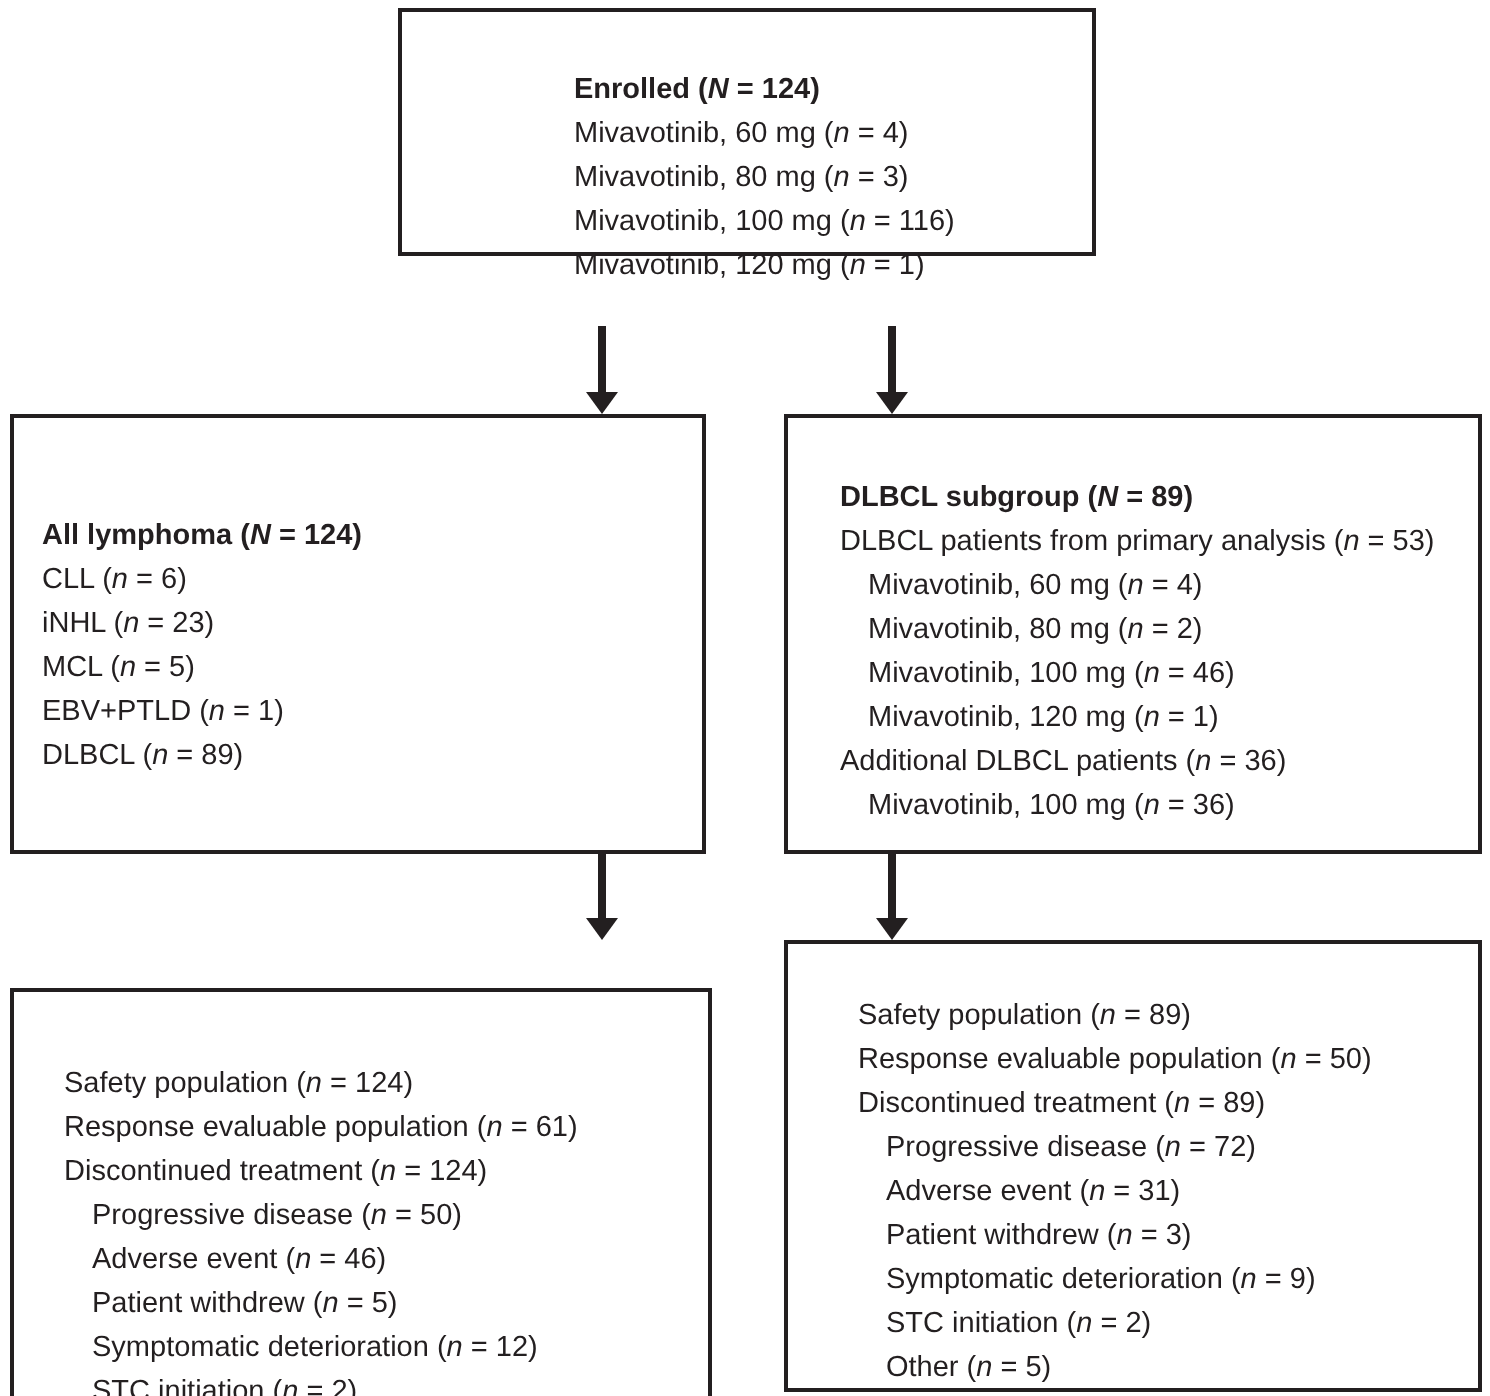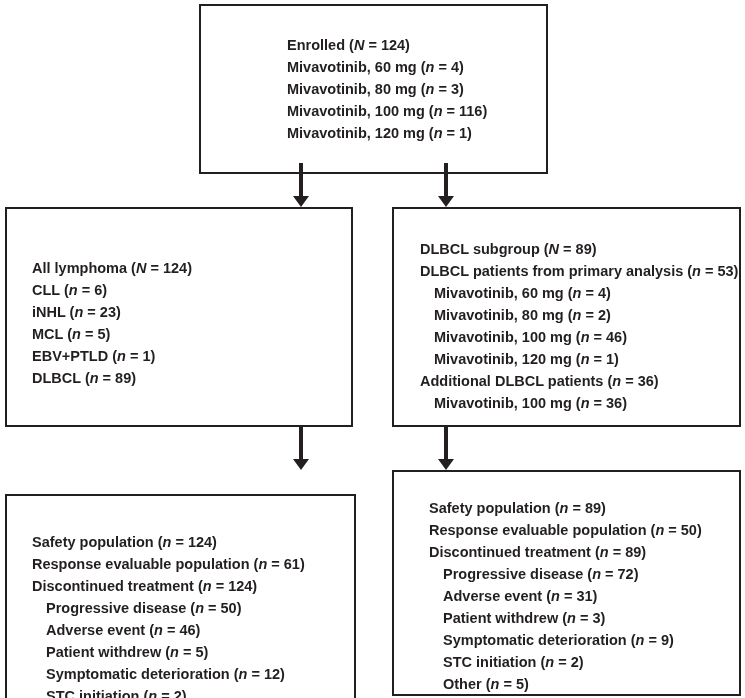--- a/index.html
+++ b/index.html
@@ -13,27 +13,27 @@
     color: #231f20;
     overflow: hidden;
   }
   .box {
     position: absolute;
     border: 2px solid #231f20;
     background: #ffffff;
     font-size: 14.5px;
     line-height: 22px;
   }
-  .line { white-space: nowrap; font-weight: bold; }
+  .line { white-space: nowrap; }
   .line.bold { font-weight: bold; }
   .line.indent { padding-left: 14px; }
   .line .var { font-style: italic; }
 
-  #box-enrolled           { left: 199px; top: 4px;   width: 349px; height: 170px; padding: 28px 8px 0 86px; }
-  #box-all-lymphoma       { left: 5px;   top: 207px; width: 348px; height: 220px; padding: 48px 8px 0 25px; }
+  #box-enrolled           { left: 199px; top: 4px;   width: 349px; height: 124px; padding: 28px 8px 0 86px; }
+  #box-all-lymphoma       { left: 5px;   top: 207px; width: 348px; height: 220px; padding: 48px 8px 0 14px; }
   #box-dlbcl-subgroup     { left: 392px; top: 207px; width: 349px; height: 220px; padding: 29px 8px 12px 26px; }
   #box-all-disposition    { left: 5px;   top: 494px; width: 351px; height: 226px; padding: 35px 8px 0 25px; }
   #box-dlbcl-disposition  { left: 392px; top: 470px; width: 349px; height: 226px; padding: 25px 8px 0 35px; }
 
   .arrow { position: absolute; width: 16px; }
   .arrow .shaft {
     position: absolute; left: 6px; top: 0; bottom: 10px;
     width: 4px; background: #231f20;
   }
   .arrow .head {

